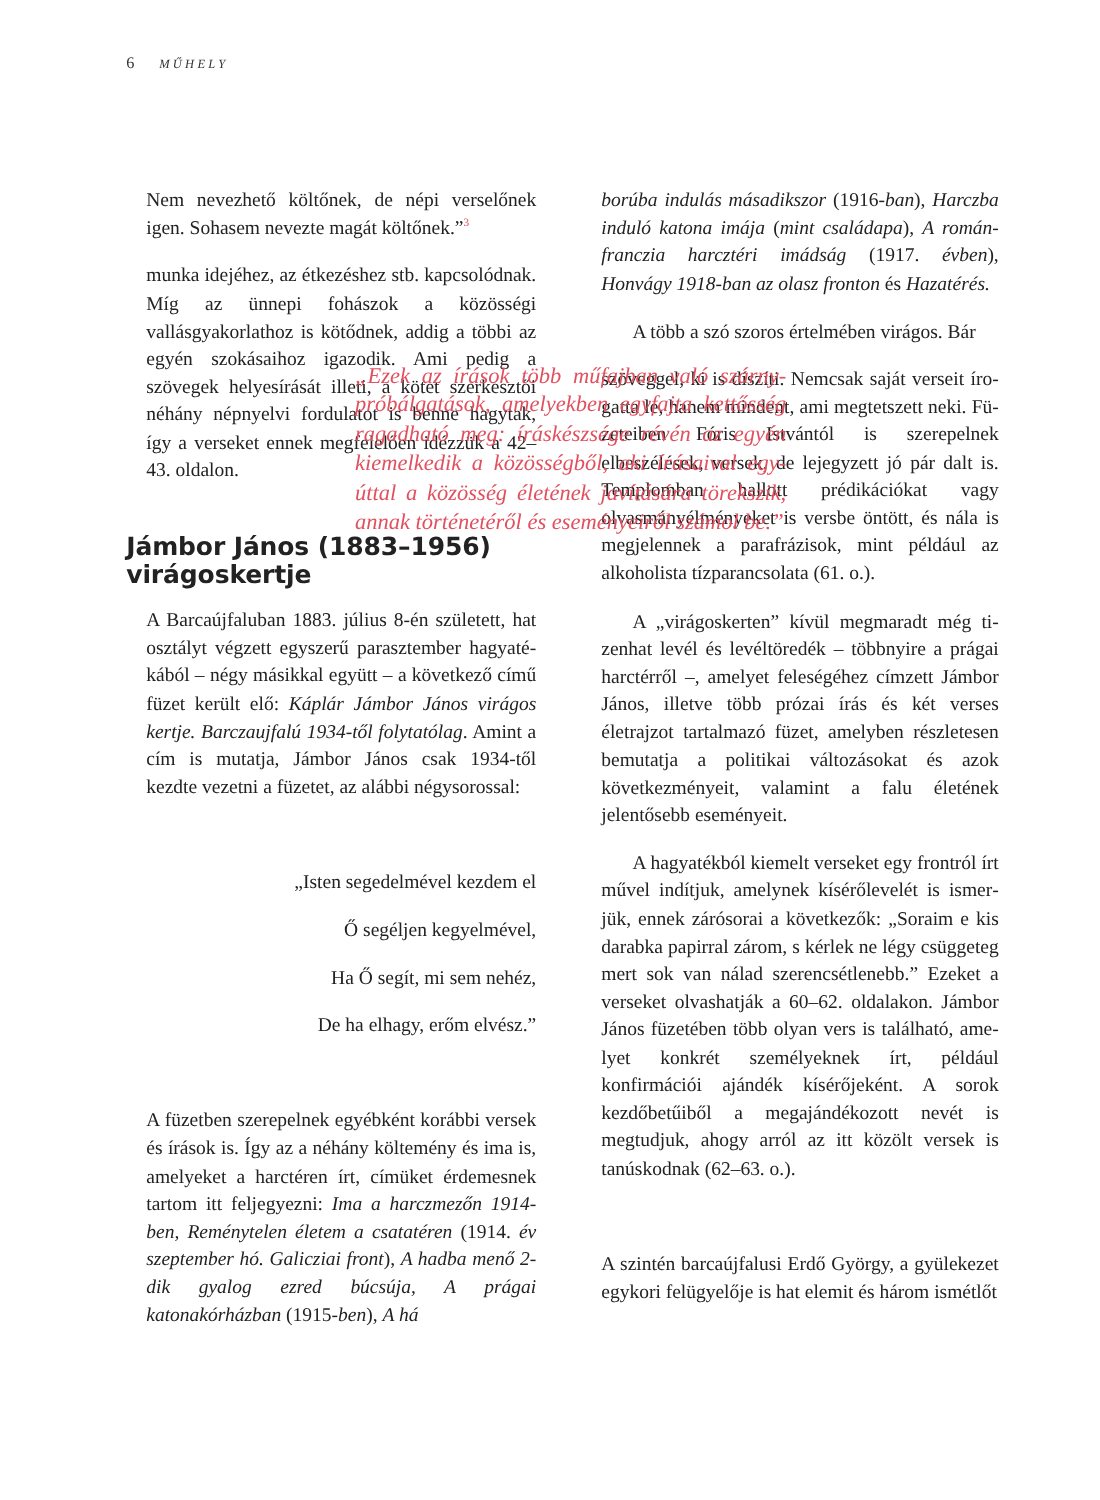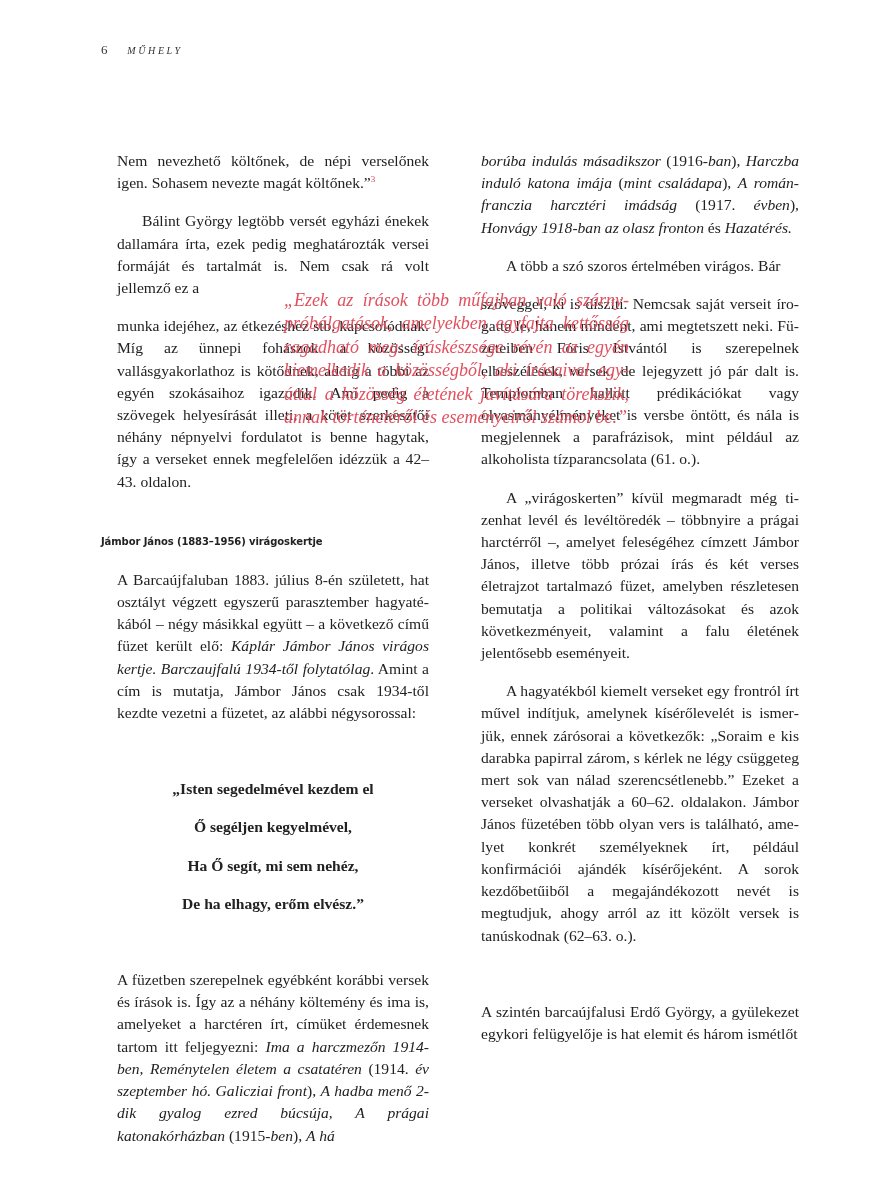--- a/index.html
+++ b/index.html
@@ -13,46 +13,45 @@
   .col { position: absolute; font-family: "Liberation Serif", serif; font-size: 15.6px;
          line-height: 22.2px; text-align: justify; hyphens: manual; }
   .col p { margin: 16px; }
   .col-left { left: 101px; top: 134px; width: 344px; }
   .col-right { left: 465px; top: 134px; width: 350px; }
   .indent { text-indent: 25px; }
   i { font-style: italic; }
   .fn { color: #d94a5b; font-size: 9px; vertical-align: super; line-height: 0; }
 
   .heading { font-family: "DejaVu Sans", "Liberation Sans", sans-serif; font-weight: bold;
-             font-size: 10px; line-height: 22px; margin: 0; text-align: left; letter-spacing: -0.1px; }
+             font-size: 20px; line-height: 22px; margin: 0; text-align: left; letter-spacing: -0.1px; }
 
   .narrow-left { width: 172px; }
   .narrow-right { width: 178px; margin-left: auto; }
 
   .pull-quote { position: absolute; left: 284px; top: 289px; width: 345px;
       font-family: "Liberation Serif", serif; font-style: italic; color: #e0505f;
       font-size: 18px; line-height: 23.4px; text-align: justify; }
 
-  .verse p { text-align: center; font-weight: bold; }
+  .verse p { text-align: right; }
   .gap { height: 22px; }
 </style>
 </head>
 <body>
 
 <div class="running-head">
   <span class="pageno">6</span>
   <span class="section">MŰHELY</span>
 </div>
 
 <div class="col col-left">
   <p>
     <span>Nem nevezhető költőnek, de népi verselőnek igen.</span>
     <span>Sohasem nevezte magát költőnek.”</span><span class="fn">3</span>
   </p>
-  <p class="indent">Bálint György legtöbb versét egyházi énekek dallamára írta, ezek pedig meghatározták versei formáját és tartalmát is. Nem csak rá volt jellemző ez a</p>
   <p>munka idejéhez, az étkezéshez stb. kapcsolódnak. Míg az ünnepi fohászok a közösségi vallásgyakorlat­hoz is kötődnek, addig a többi az egyén szokásaihoz igazodik. Ami pedig a szövegek helyesírását illeti, a kötet szerkesztői néhány népnyelvi fordulatot is benne hagytak, így a verseket ennek megfelelően idézzük a 42–43. oldalon.</p>
   <div class="gap"></div>
   <h3 class="heading">Jámbor János (1883–1956) virágoskertje</h3>
   <p><span>A Barcaújfaluban 1883. július 8-én született, hat osztályt végzett egyszerű parasztember hagyaté­kából – négy másikkal együtt – a következő című füzet került elő: </span><i>Káplár Jámbor János virágos kertje. Barczaujfalú 1934-től folytatólag</i><span>. Amint a cím is mu­tatja, Jámbor János csak 1934-től kezdte vezetni a füzetet, az alábbi négysorossal:</span></p>
   <div class="gap"></div>
   <div class="verse">
     <p>„Isten segedelmével kezdem el</p>
     <p>Ő segéljen kegyelmével,</p>
     <p>Ha Ő segít, mi sem nehéz,</p>
     <p>De ha elhagy, erőm elvész.”</p>

